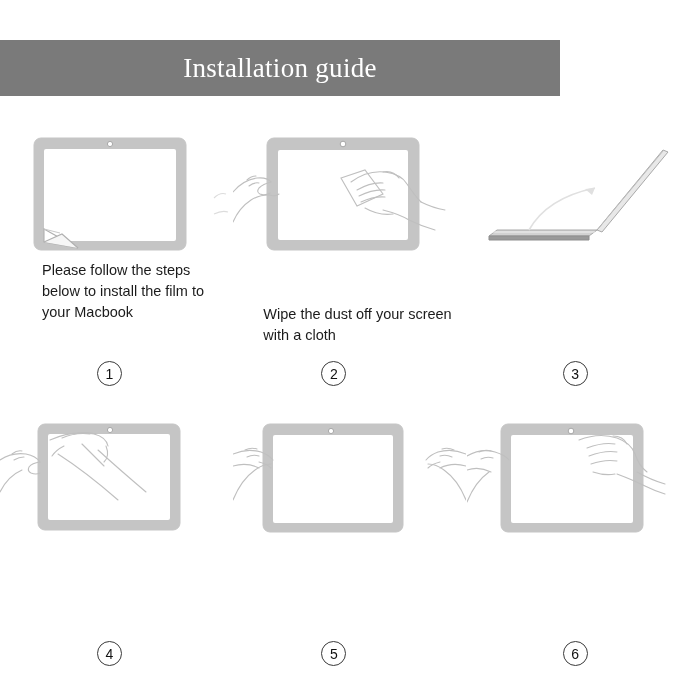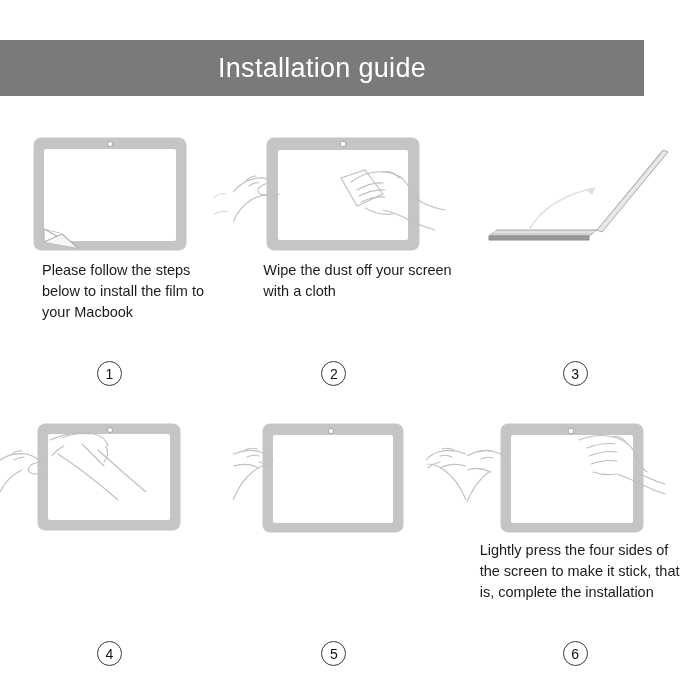--- a/index.html
+++ b/index.html
@@ -2,22 +2,22 @@
 <html><head>
 <meta charset="utf-8">
 <style>
   html,body{margin:0;padding:0;}
   body{
     width:700px;height:700px;background:#ffffff;
     font-family:"Liberation Sans", sans-serif;
     overflow:hidden;position:relative;
   }
   #banner{
-    position:absolute;left:0;top:40px;width:644px;height:56px;
-    background:#7a7a7a;display:flex;align-items:center;justify-content:center;
+    position:absolute;left:0;top:40px;width:560px;height:56px;
+    background:#7a7a7a;display:flex;align-items:center;justify-content:center;font-family:Liberation Serif, serif;
   }
   #banner-title{
     color:#ffffff;font-size:27px;font-weight:400;letter-spacing:.3px;
   }
   #grid{
     position:absolute;left:0;top:130px;width:700px;
     display:grid;grid-template-columns:repeat(3,1fr);
   }
   .panel{position:relative;height:280px;}
   .art{position:relative;height:125px;width:100%;}
@@ -30,21 +30,21 @@
     position:absolute;left:0;bottom:24px;width:100%;
     display:flex;justify-content:center;
   }
   .circle{
     width:23px;height:23px;border:1.4px solid #3a3a3a;border-radius:50%;
     display:flex;align-items:center;justify-content:center;
     font-size:14px;color:#111;line-height:1;
   }
   
   .p1 .cap-in{padding-left:42px;}
-  .p2 .cap-in{padding-left:30px;}
+  .p2 .cap-in{padding-left:30px;margin-top:44px;}
   .p3 .cap-in{padding-left:13px;}
   .p4 .cap-in{padding-left:30px;}
   .p5 .cap-in{padding-left:10px;}
   .p6 .cap-in{padding-left:13px;}
   .p1 .step{justify-content:flex-start;padding-left:97px;}
   .p2 .step{justify-content:flex-start;padding-left:88px;}
   .p3 .step{justify-content:flex-start;padding-left:96px;}
   .p4 .step{justify-content:flex-start;padding-left:97px;}
   .p5 .step{justify-content:flex-start;padding-left:88px;}
   .p6 .step{justify-content:flex-start;padding-left:96px;}
@@ -235,21 +235,18 @@
             <path d="M122 46 q16 -6 28 -4"></path>
             <path d="M124 54 q14 -5 26 -3"></path>
             <path d="M146 26 q10 0 14 8"></path>
             <path d="M126 62 q12 4 22 2"></path>
             <path d="M170 62 q14 8 28 12"></path>
             <path d="M150 64 q16 6 28 12 q10 5 20 8"></path>
           </g>
         </g>
       </svg>
     </div>
-    <div class="caption">
-      <div class="cap-in">Lightly press the four sides of the screen to make it stick, that is, complete the installation</div>
-    </div>
     <div class="step">
       <div class="circle">6</div>
     </div>
   </div>
 
 </div>
 
 </body></html>

